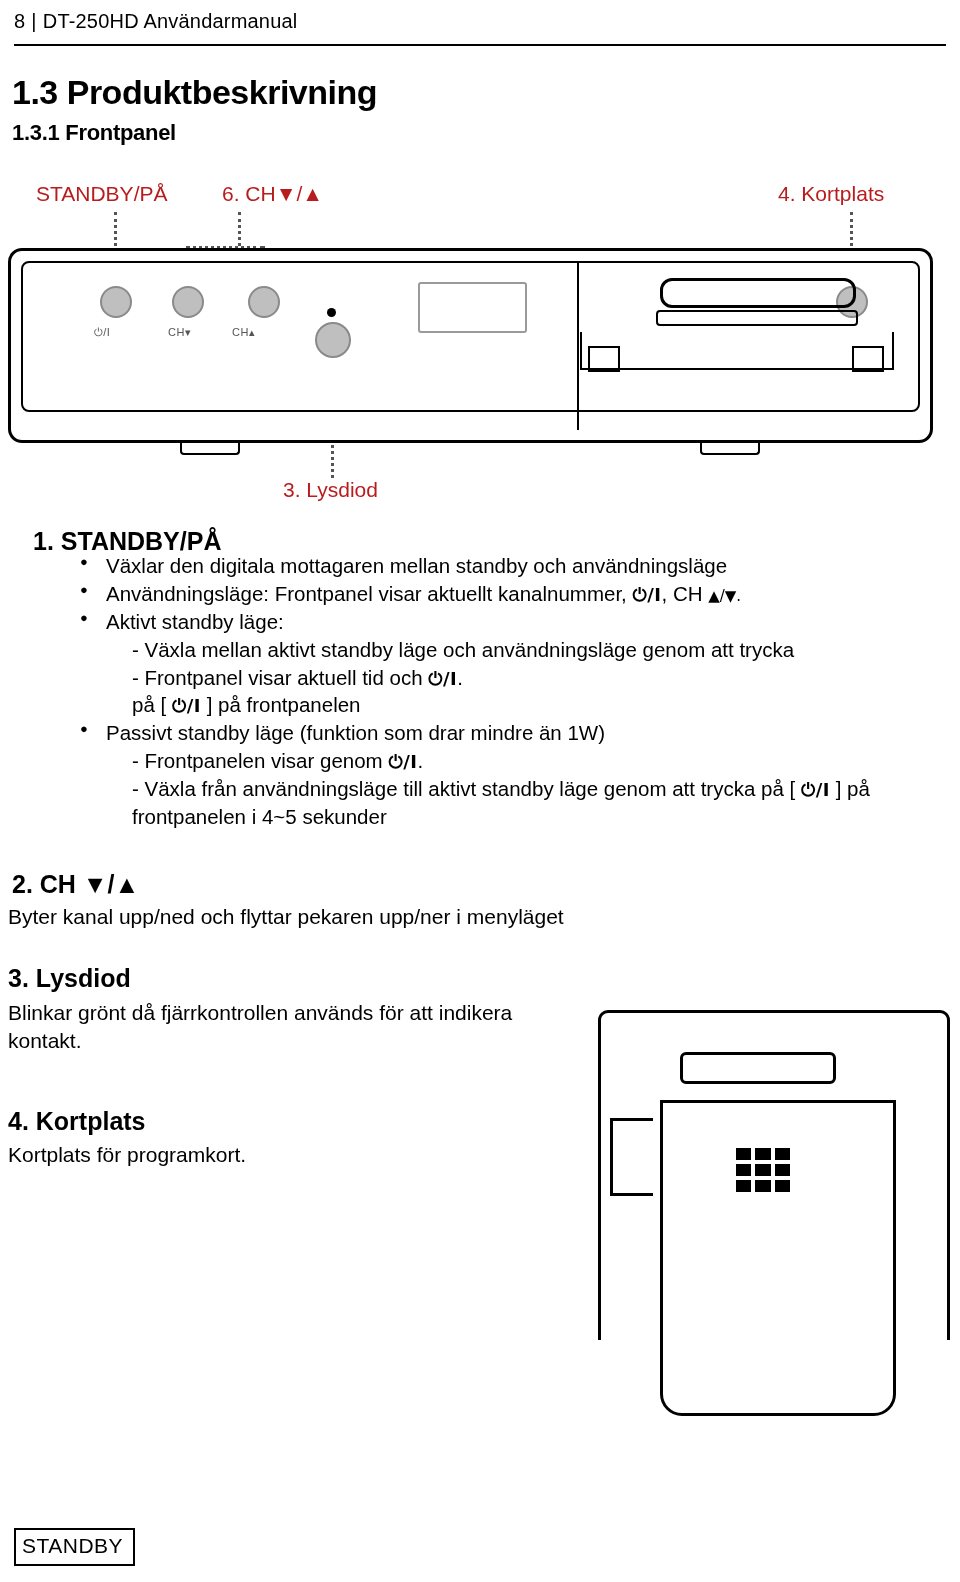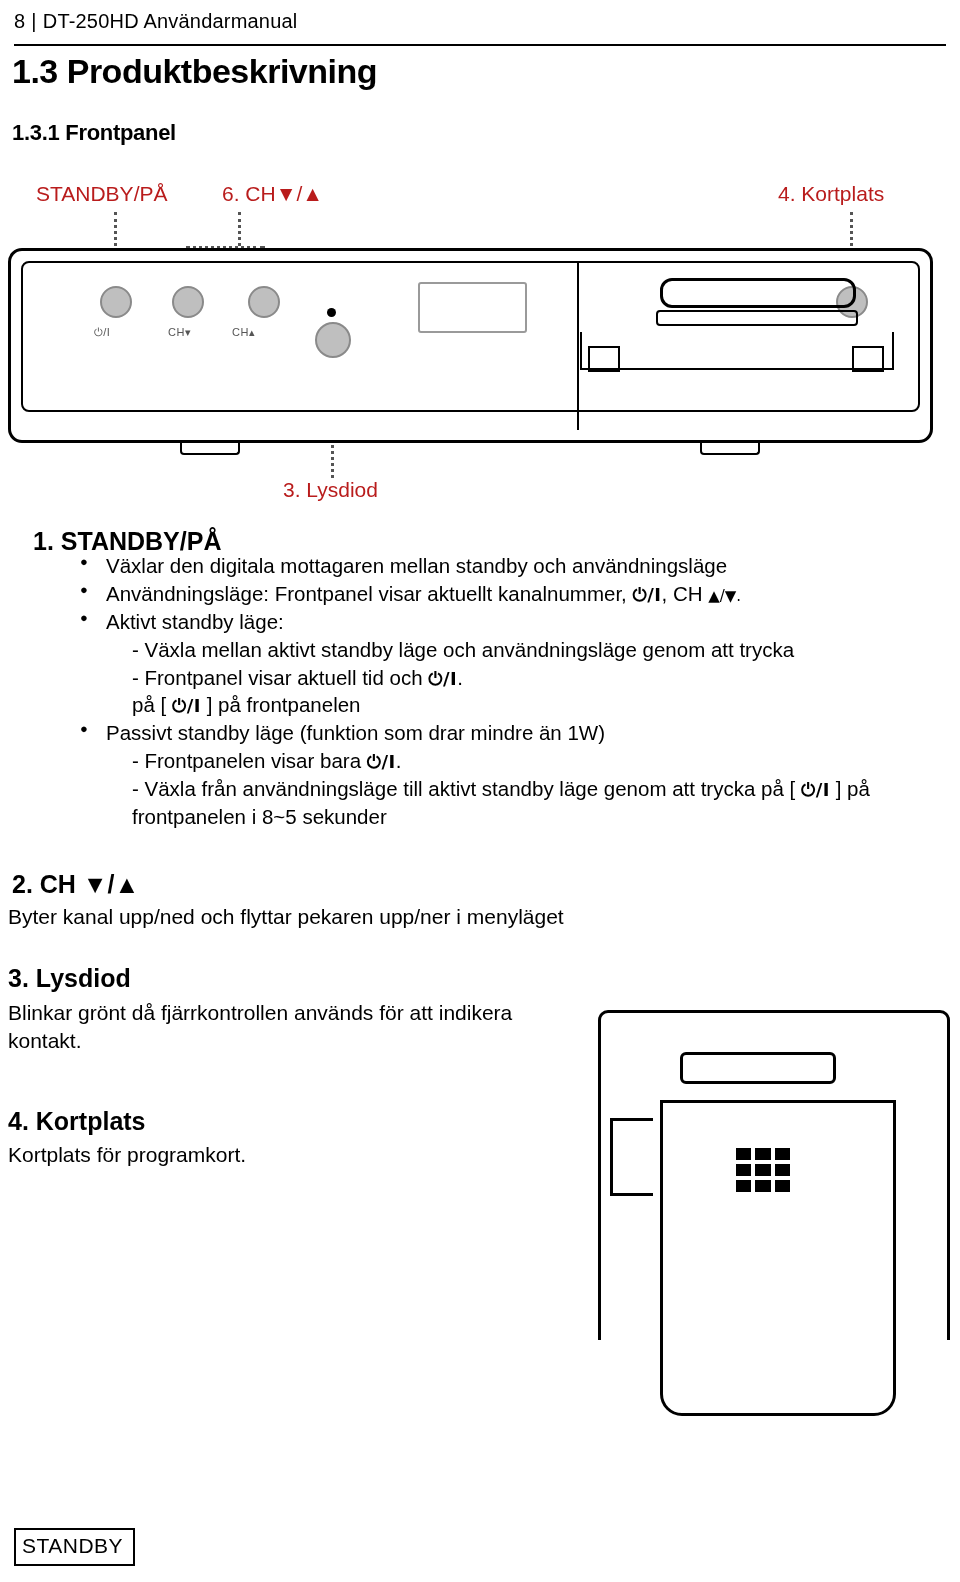--- a/index.html
+++ b/index.html
@@ -33,21 +33,21 @@
     top: 44px;
     width: 932px;
     height: 2px;
     background: #000000;
   }
 
   
   .title-main {
     position: absolute;
     left: 12px;
-    top: 52px;
+    top: 73px;
     font-size: 34px;
     font-weight: bold;
     letter-spacing: -0.5px;
   }
   .title-sub {
     position: absolute;
     left: 12px;
     top: 120px;
     font-size: 22px;
     font-weight: bold;
@@ -411,30 +411,30 @@
     <div class="sub-line">
       <span>på [</span>
       <span class="pw">⏻<span>/I</span></span>
       <span>] på frontpanelen</span>
     </div>
   </div>
 
   <div class="bullet-row">
     <span>Passivt standby läge (funktion som drar mindre än 1W)</span>
     <div class="sub-line">
-      <span>- Frontpanelen visar bara</span>
+      <span>- Frontpanelen visar genom</span>
       <span class="pw">⏻<span>/I</span></span><span>.</span>
     </div>
     <div class="sub-line">
       <span>- Växla från användningsläge till aktivt standby läge genom att trycka på [</span>
       <span class="pw">⏻<span>/I</span></span>
       <span>] på</span>
     </div>
     <div class="sub-line">
-      <span>frontpanelen i 8~5 sekunder</span>
+      <span>frontpanelen i 4~5 sekunder</span>
     </div>
   </div>
 </div>
 
 <div class="section sec-heading s2">2. CH ▼/▲</div>
 <div class="s2-body">Byter kanal upp/ned och flyttar pekaren upp/ner i menyläget</div>
 
 <div class="section sec-heading s3">3. Lysdiod</div>
 <div class="s3-body">
   <span>Blinkar grönt då fjärrkontrollen används för att indikera</span>

